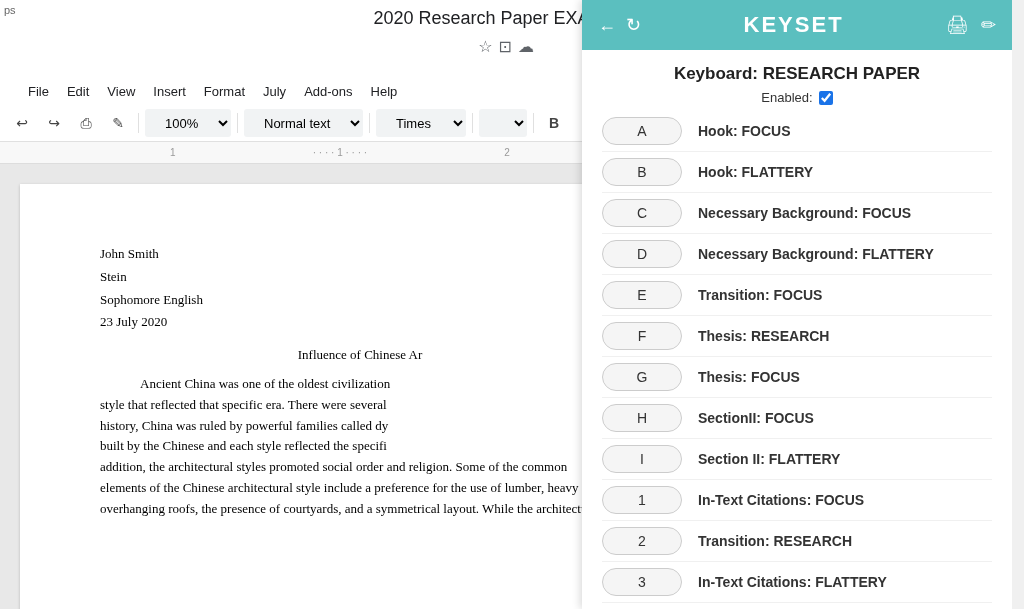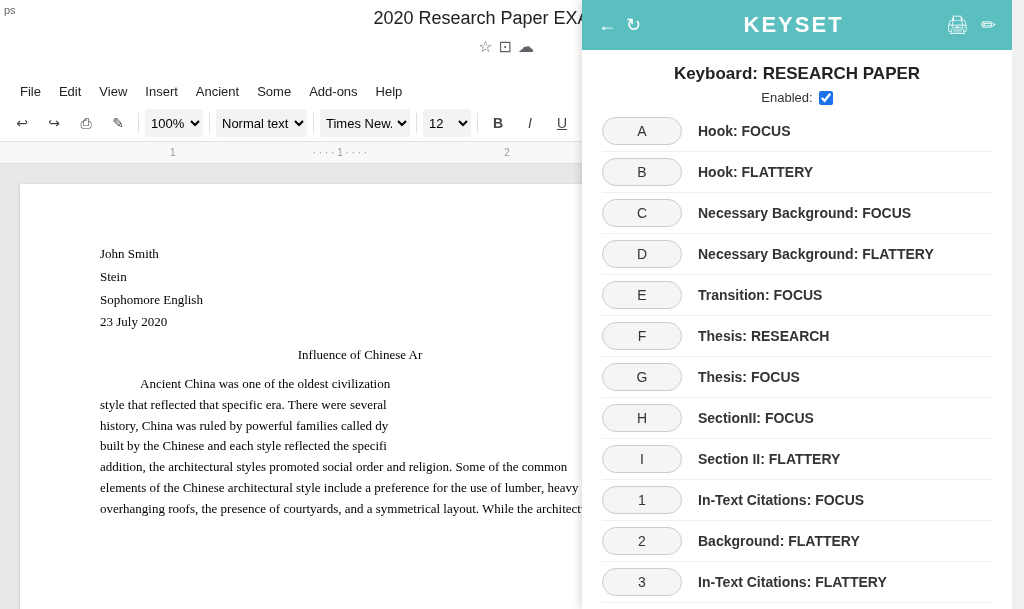--- a/index.html
+++ b/index.html
@@ -34,21 +34,21 @@
       font-size: 12px;
       color: #1a73e8;
     }
 
     
     .menu-bar {
       background: #fff;
       display: flex;
       align-items: center;
       gap: 2px;
-      padding: 2px 12px;
+      padding: 2px 20px;
       font-size: 13px;
     }
     .menu-item {
       padding: 4px 8px;
       cursor: pointer;
       color: #202124;
       border-radius: 3px;
     }
 
     
@@ -72,21 +72,21 @@
       font-size: 14px;
       background: none;
       border: none;
       min-width: 28px;
       height: 28px;
     }
     .toolbar-select {
       border: none;
       background: #f1f3f4;
       border-radius: 3px;
-      padding: 3px 2px;
+      padding: 3px 16px;
       font-size: 13px;
       cursor: pointer;
       height: 28px;
     }
     .toolbar-divider {
       width: 1px;
       height: 20px;
       background: #e0e0e0;
       margin: 0 2px;
     }
@@ -260,22 +260,22 @@
       <span class="title-icon">☁</span>
     </div>
     <span class="last-edit">Last edit was on August 28</span>
   </div>
 
   <div class="menu-bar">
     <span class="menu-item">File</span>
     <span class="menu-item">Edit</span>
     <span class="menu-item">View</span>
     <span class="menu-item">Insert</span>
-    <span class="menu-item">Ancient</span>
-    <span class="menu-item">Some</span>
+    <span class="menu-item">Format</span>
+    <span class="menu-item">July</span>
     <span class="menu-item">Add-ons</span>
     <span class="menu-item">Help</span>
   </div>
 
   <div class="toolbar">
     <button class="toolbar-btn">↩</button>
     <button class="toolbar-btn">↪</button>
     <button class="toolbar-btn">⎙</button>
     <button class="toolbar-btn">✎</button>
     <div class="toolbar-divider"></div>
@@ -385,21 +385,21 @@
           <div class="keyset-row">
             <div class="keyset-key">I</div>
             <span class="keyset-label">Section II: FLATTERY</span>
           </div>
           <div class="keyset-row">
             <div class="keyset-key">1</div>
             <span class="keyset-label">In-Text Citations: FOCUS</span>
           </div>
           <div class="keyset-row">
             <div class="keyset-key">2</div>
-            <span class="keyset-label">Background: FLATTERY</span>
+            <span class="keyset-label">Transition: RESEARCH</span>
           </div>
           <div class="keyset-row">
             <div class="keyset-key">3</div>
             <span class="keyset-label">In-Text Citations: FLATTERY</span>
           </div>
         </div>
     </div>
   </div>
 
 </div>

